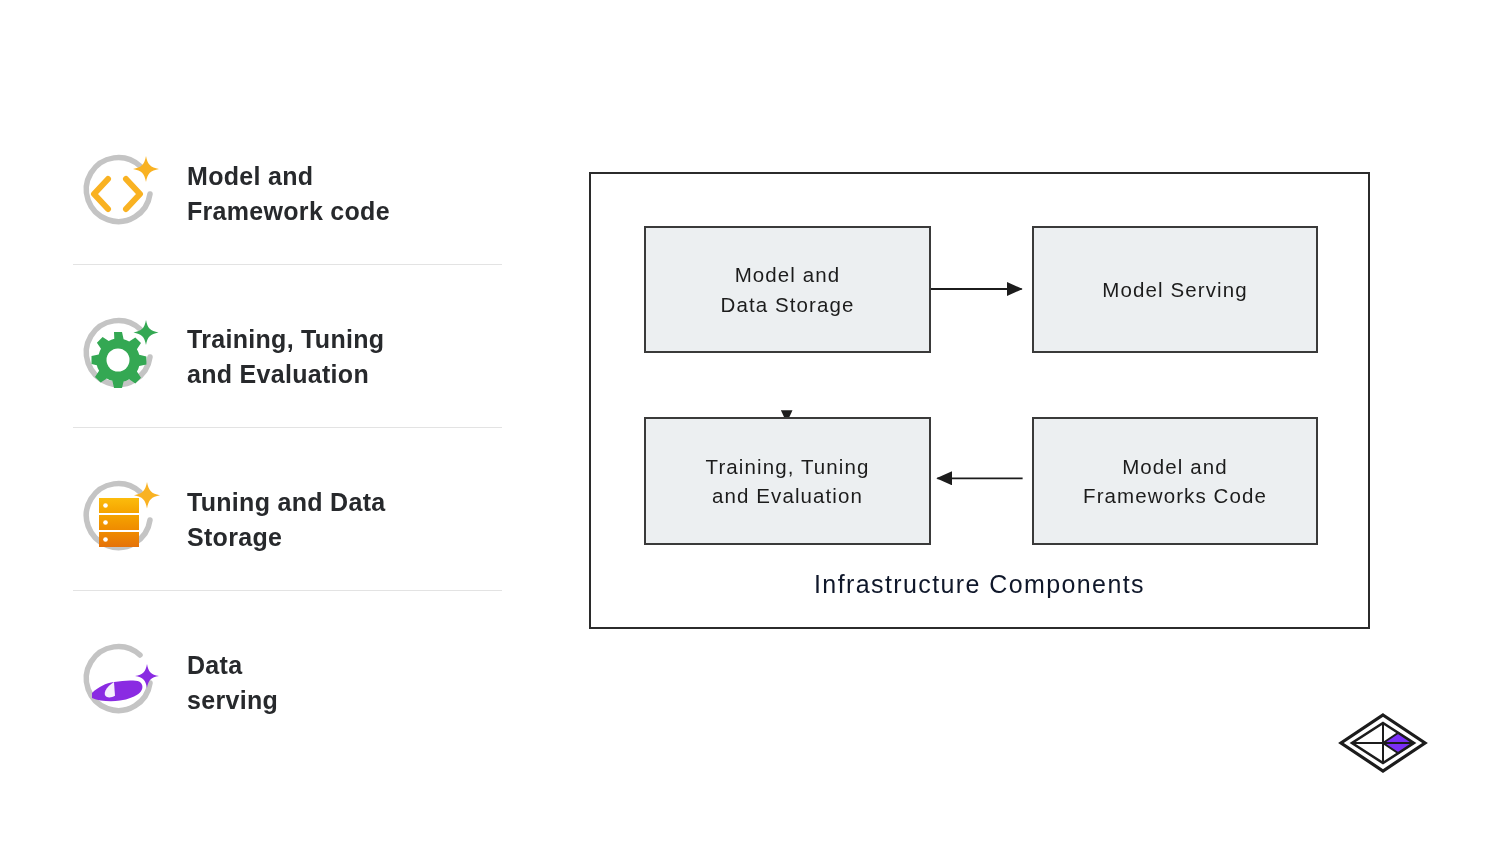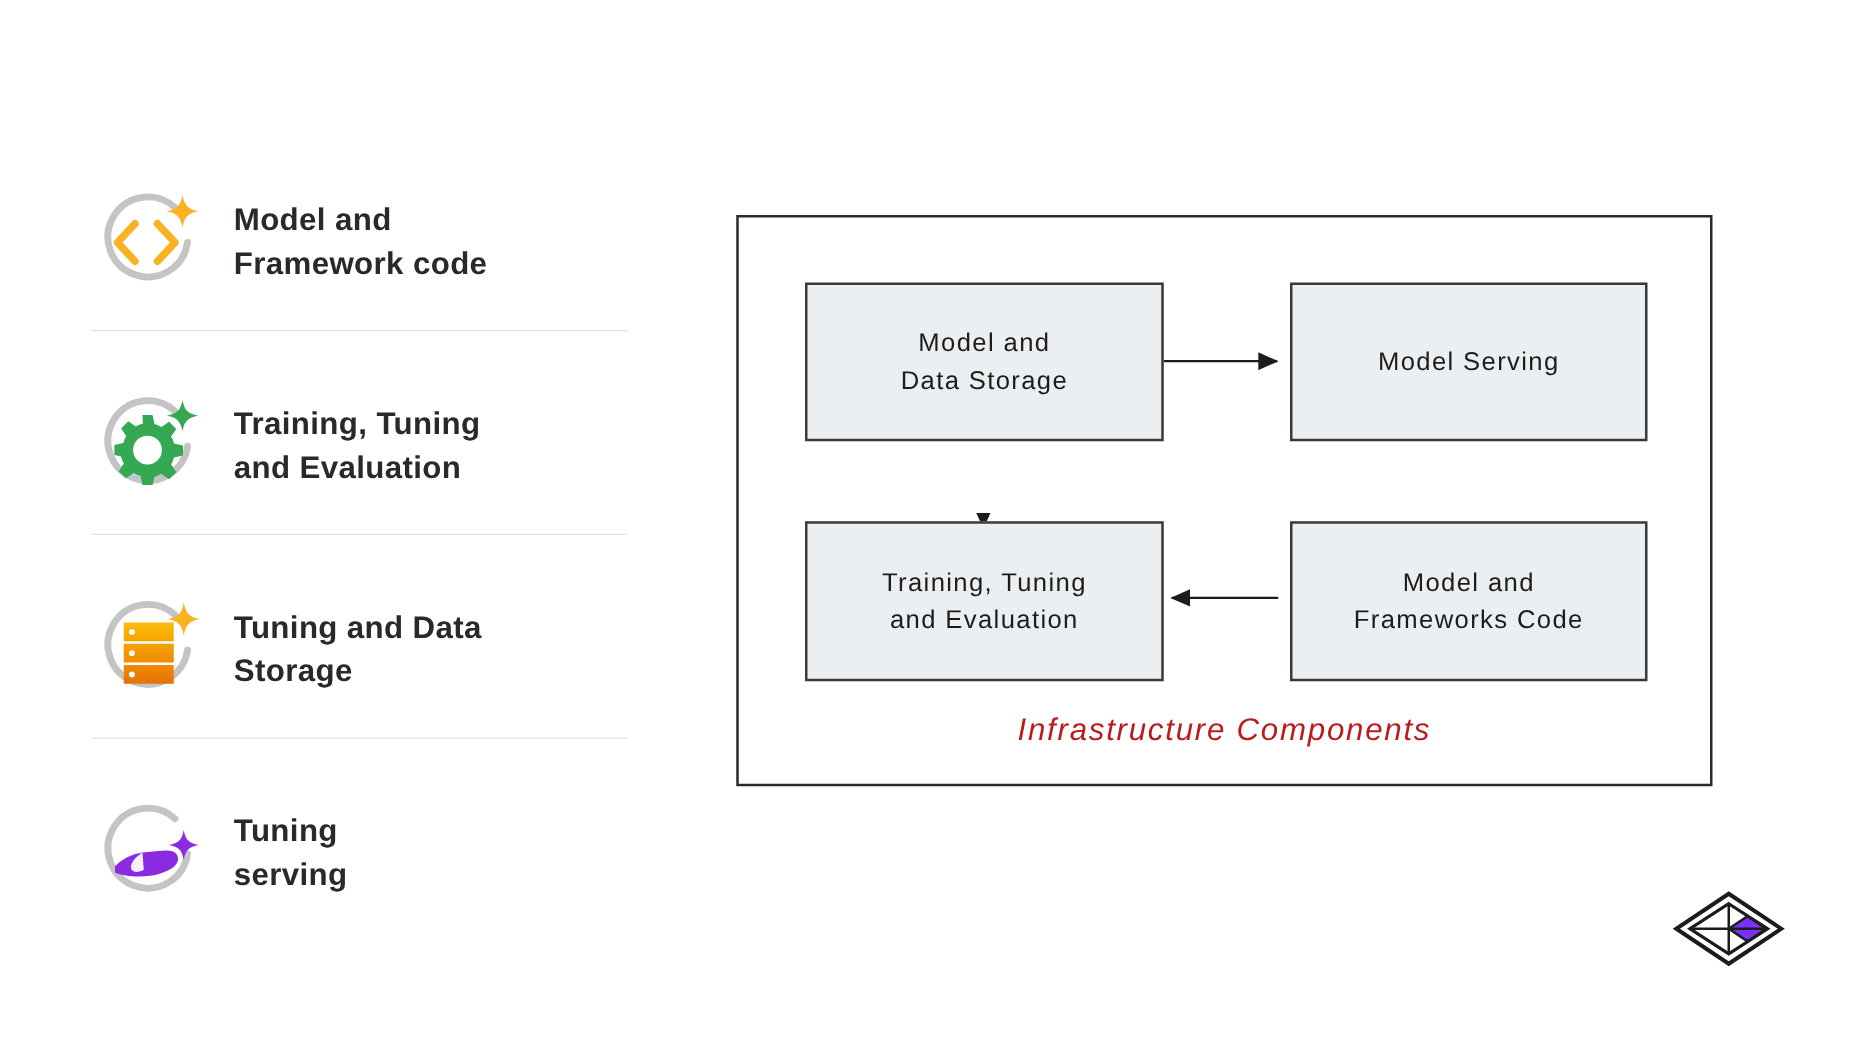--- a/index.html
+++ b/index.html
@@ -90,23 +90,22 @@
   #box-training { left: 53px;  top: 243px; width: 287px; height: 128px; }
   #box-frameworks { left: 441px; top: 243px; width: 286px; height: 128px; }
 
   #diagram-caption {
     position: absolute;
     left: 0;
     top: 396px;
     width: 100%;
     text-align: center;
     font-size: 25px;
-    color: #b91c1c;
+    color: #0f172a;
     letter-spacing: 1.4px;
-    font-style: italic;
   }
   #arrows {
     position: absolute;
     left: 0; top: 0;
     width: 100%; height: 100%;
     overflow: visible;
   }
 
   
   #logo {
@@ -187,21 +186,21 @@
 
     <div class="feature-row">
       <div class="feature-icon">
         <svg width="96" height="96" viewBox="0 0 96 96">
           <path d="M70 20 A32 32 0 1 0 80 48" fill="none" stroke="#c4c4c4" stroke-width="5.5" stroke-linecap="round"></path>
           <path d="M22 58 C28 52 36 48 44 47 C50 46.3 55 46 60 45.6 C65 45.2 69 45.6 71 48 C73.4 50.9 72.6 55 70 57.5 C66 61.3 58 64.5 50 65.6 C40 67 29 66 22 63 Z" fill="#8a2be2"></path>
           <path d="M44 47 C40 49.5 37 52.5 35.5 55.5 C34.2 58.1 34.5 60.5 36.5 61.8 C38.6 63.1 42 62.6 45 60.8" fill="#ffffff" opacity="0.92"></path>
           <path d="M77 29 C78.4 37 81 39.6 89 41 C81 42.4 78.4 45 77 53 C75.6 45 73 42.4 65 41 C73 39.6 75.6 37 77 29 Z" fill="#8a2be2"></path>
         </svg>
       </div>
-      <div class="feature-label">Tuning
+      <div class="feature-label">Data
 serving</div>
     </div>
 
   </div>
 
   <div id="diagram">
 
     <svg id="arrows" viewBox="0 0 781 457">
       <defs>
         <marker id="ah" markerWidth="9" markerHeight="8" refX="8.4" refY="4" orient="auto" markerUnits="strokeWidth">

